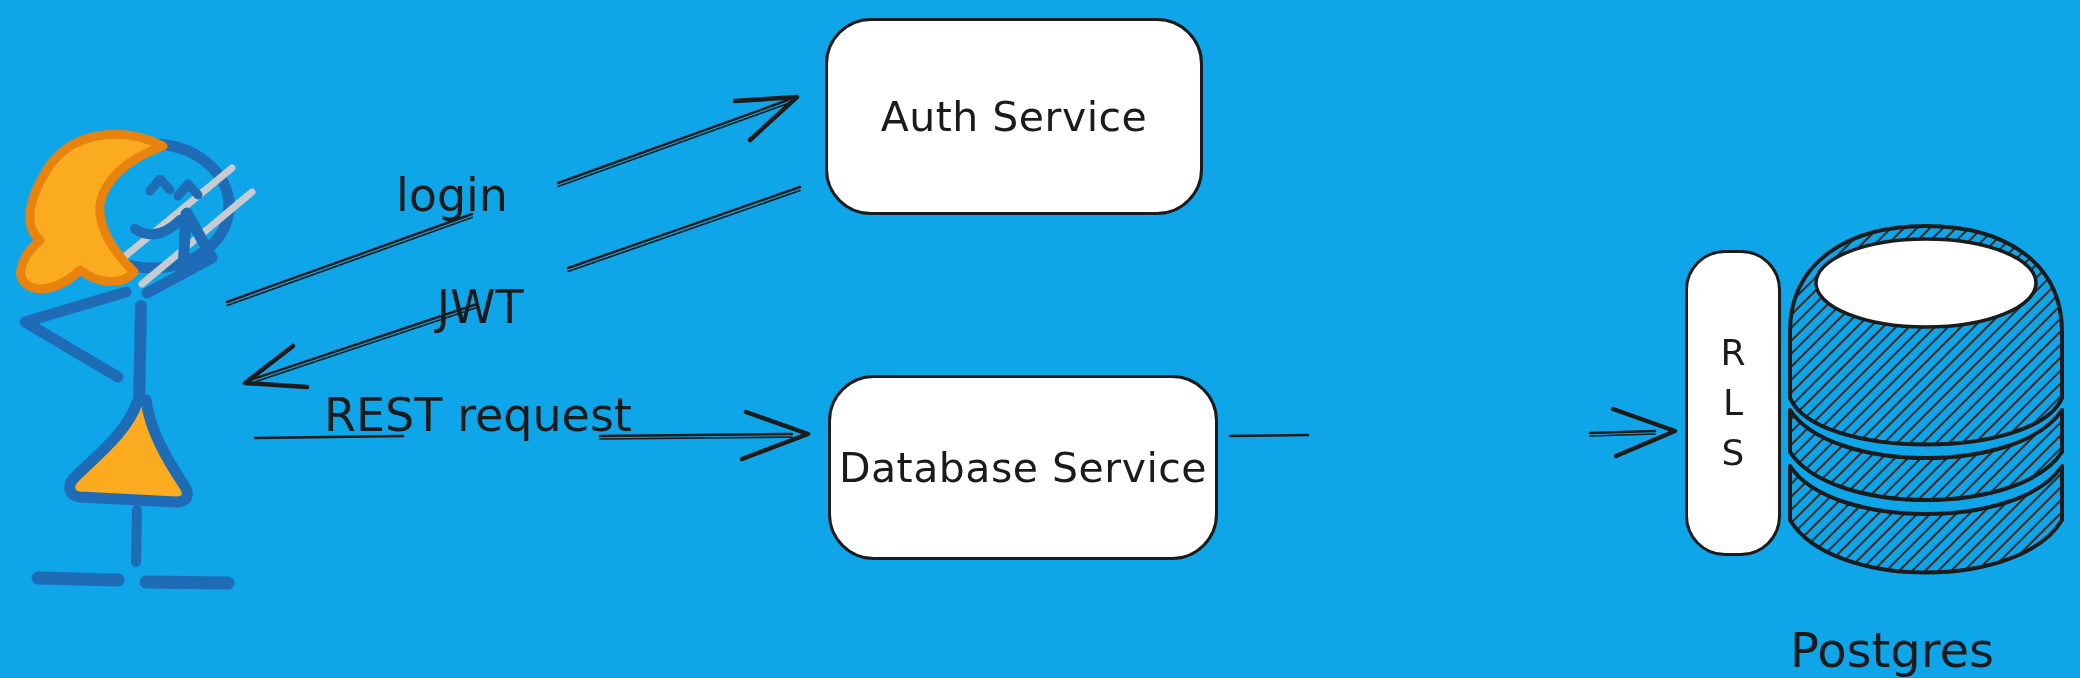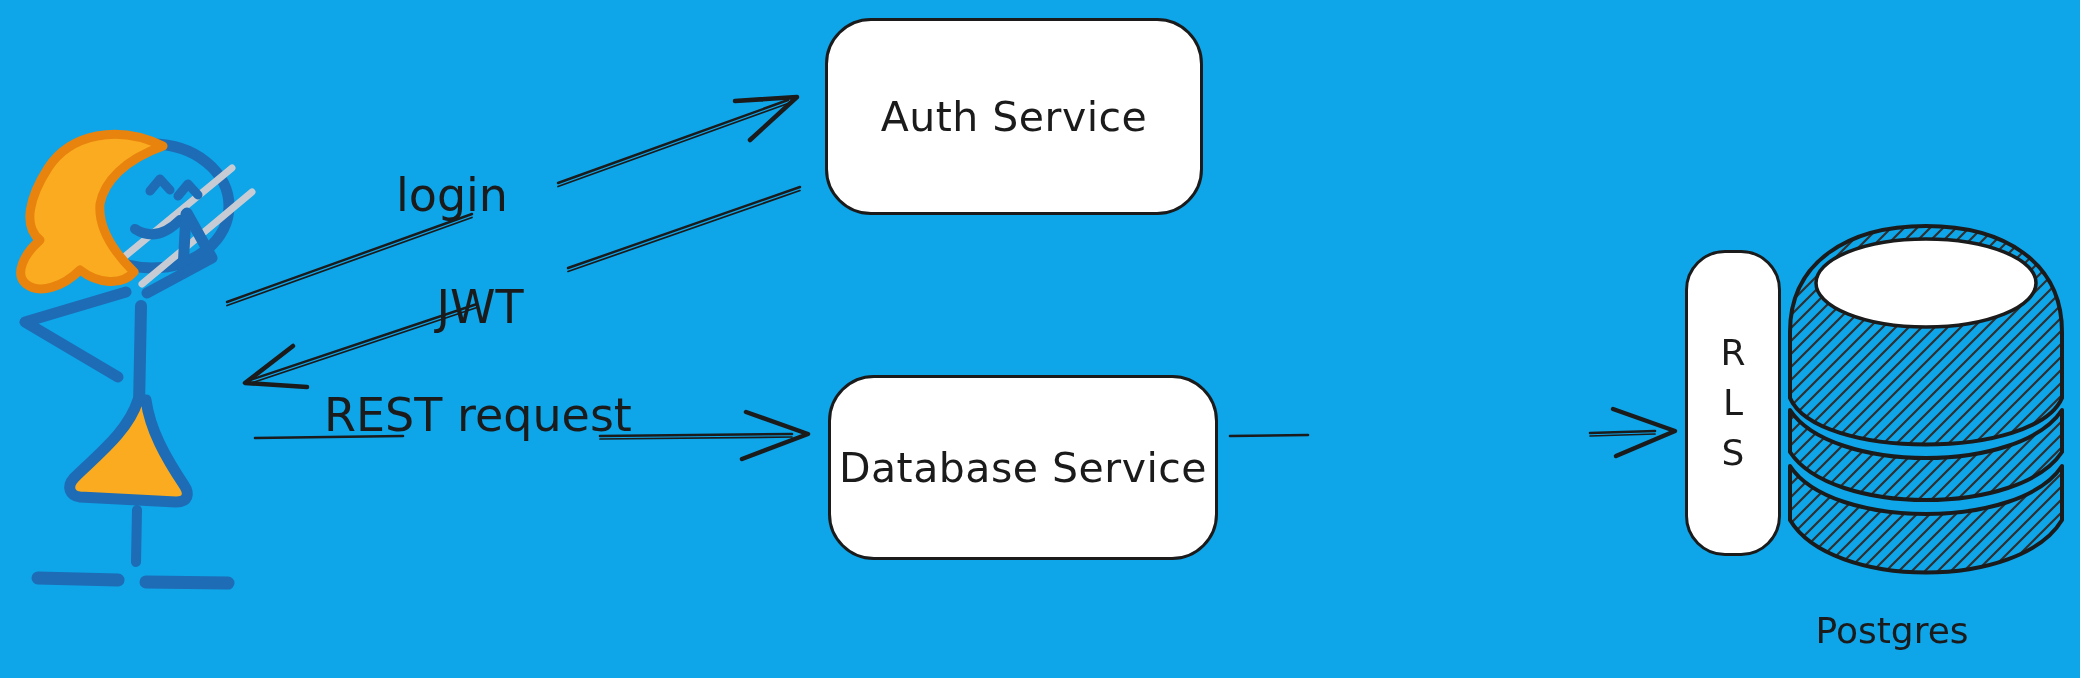--- a/index.html
+++ b/index.html
@@ -45,22 +45,23 @@
     position: absolute;
     transform: translateX(-50%);
     font-size: 46px;
     line-height: 50px;
     text-align: center;
     white-space: nowrap;
   }
   .caption-label {
     position: absolute;
     transform: translateX(-50%);
-    font-size: 36px;
+    font-size: 48px;
     white-space: nowrap;
+    margin-top: 12px;
   }
 </style>
 </head>
 <body>
 
 <div class="canvas">
 
   <svg class="art" viewBox="0 0 2080 678" xmlns="http://www.w3.org/2000/svg">
     <defs>
       <pattern id="hatch" width="13" height="13" patternUnits="userSpaceOnUse">

